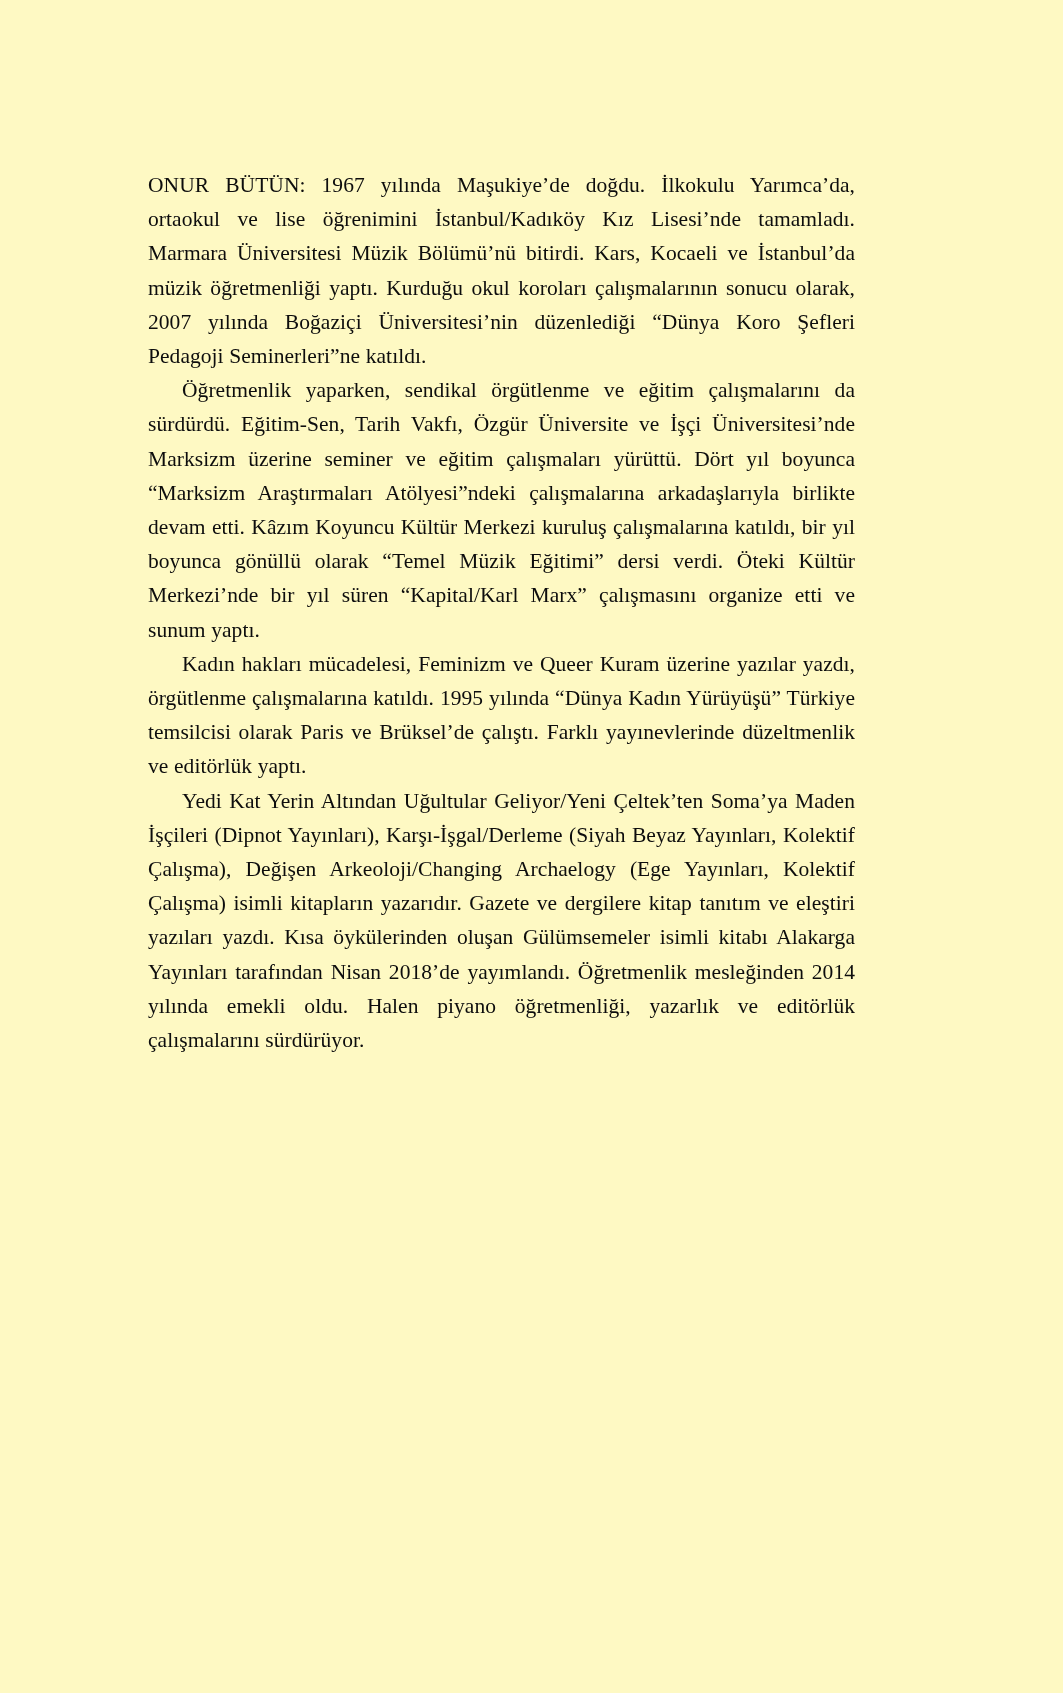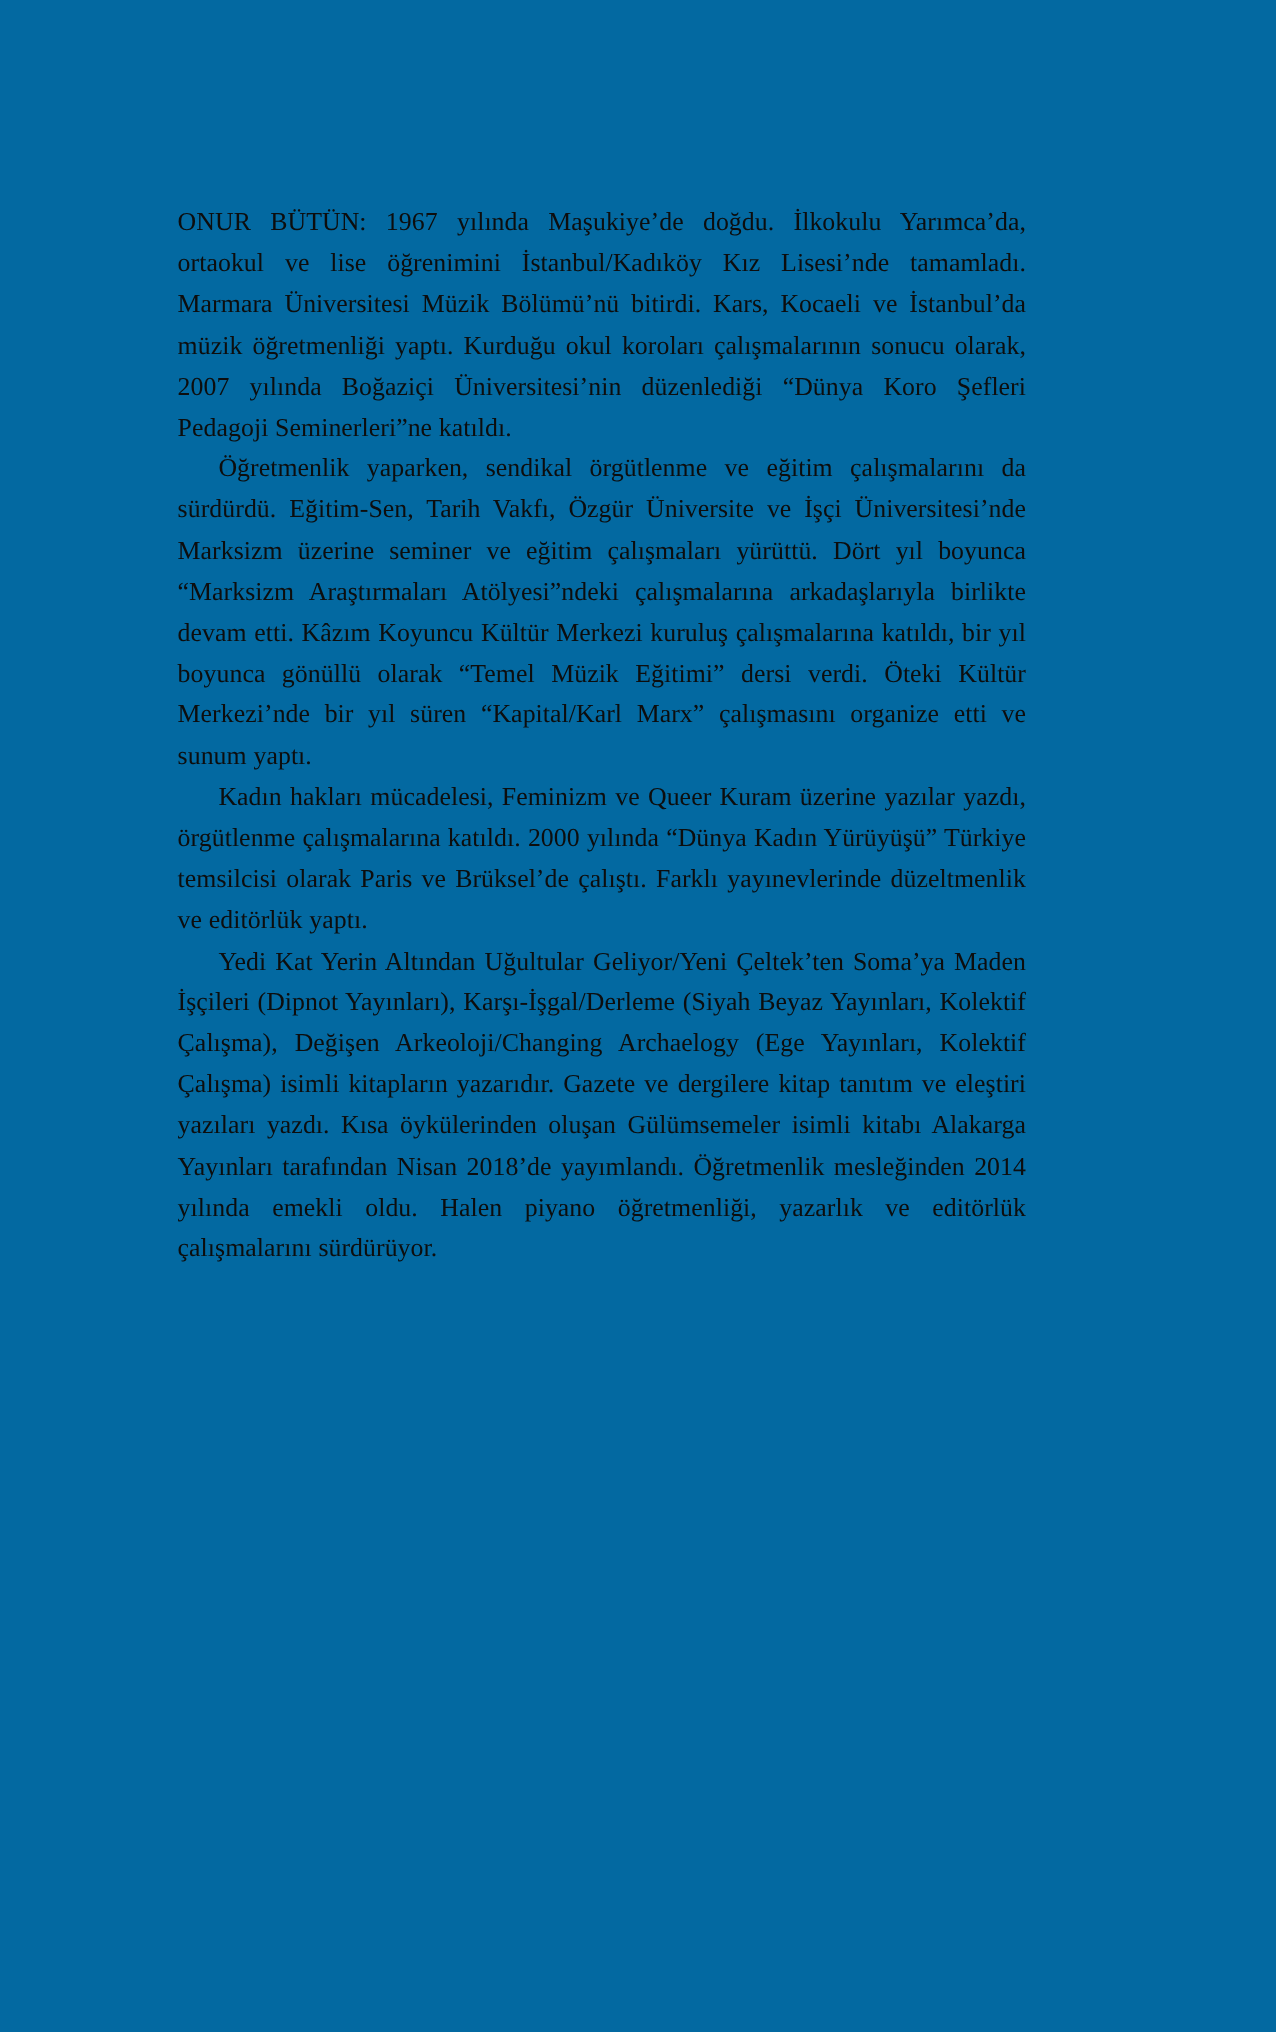--- a/index.html
+++ b/index.html
@@ -10,21 +10,21 @@
   body {
     width: 1063px;
     height: 1693px;
     font-family: "Liberation Serif", serif;
     color: #0d0d0d;
   }
   .page {
     position: relative;
     width: 1063px;
     height: 1693px;
-    background: #0369a1;
+    background: #fef9c3;
     overflow: hidden;
   }
   .text-block {
     position: absolute;
     left: 148px;
     top: 168px;
     width: 707px;
   }
   p {
     margin: 0;
@@ -41,16 +41,16 @@
   .it {
   }
 </style>
 </head>
 <body>
 
 <div class="page">
   <div class="text-block">
     <p class="p1"><span>ONUR BÜTÜN: 1967 yılında Maşukiye’de doğdu. İlkokulu Yarımca’da, ortaokul ve lise öğrenimini İstanbul/Kadıköy Kız Lisesi’nde tamamladı. Marmara Üniversitesi Müzik Bölümü’nü bitirdi. Kars, Kocaeli ve İstanbul’da müzik öğretmenliği yaptı. Kurduğu okul koroları çalışmalarının sonucu olarak, 2007 yılında Boğaziçi Üniversitesi’nin düzenlediği “Dünya Koro Şefleri Pedagoji Seminerleri”ne katıldı.</span></p>
     <p class="indent p2"><span>Öğretmenlik yaparken, sendikal örgütlenme ve eğitim çalışmalarını da sürdürdü. Eğitim-Sen, Tarih Vakfı, Özgür Üniversite ve İşçi Üniversitesi’nde Marksizm üzerine seminer ve eğitim çalışmaları yürüttü. Dört yıl boyunca “Marksizm Araştırmaları Atölyesi”ndeki çalışmalarına arkadaşlarıyla birlikte devam etti. Kâzım Koyuncu Kültür Merkezi kuruluş çalışmalarına katıldı, bir yıl boyunca gönüllü olarak “Temel Müzik Eğitimi” dersi verdi. Öteki Kültür Merkezi’nde bir yıl süren </span><span class="it">“Kapital/Karl Marx”</span><span> çalışmasını organize etti ve sunum yaptı.</span></p>
-    <p class="indent p3"><span>Kadın hakları mücadelesi, Feminizm ve Queer Kuram üzerine yazılar yazdı, örgütlenme çalışmalarına katıldı. 2000 yılında “Dünya Kadın Yürüyüşü” Türkiye temsilcisi olarak Paris ve Brüksel’de çalıştı. Farklı yayınevlerinde düzeltmenlik ve editörlük yaptı.</span></p>
+    <p class="indent p3"><span>Kadın hakları mücadelesi, Feminizm ve Queer Kuram üzerine yazılar yazdı, örgütlenme çalışmalarına katıldı. 1995 yılında “Dünya Kadın Yürüyüşü” Türkiye temsilcisi olarak Paris ve Brüksel’de çalıştı. Farklı yayınevlerinde düzeltmenlik ve editörlük yaptı.</span></p>
     <p class="indent p4"><span class="it">Yedi Kat Yerin Altından Uğultular Geliyor/Yeni Çeltek’ten Soma’ya Maden İşçileri</span><span> (Dipnot Yayınları), </span><span class="it">Karşı-İşgal</span><span>/Derleme (Siyah Beyaz Yayınları, Kolektif Çalışma), </span><span class="it">Değişen Arkeoloji/Changing Archaelogy</span><span> (Ege Yayınları, Kolektif Çalışma) isimli kitapların yazarıdır. Gazete ve dergilere kitap tanıtım ve eleştiri yazıları yazdı. Kısa öykülerinden oluşan </span><span class="it">Gülümsemeler</span><span> isimli kitabı Alakarga Yayınları tarafından Nisan 2018’de yayımlandı. Öğretmenlik mesleğinden 2014 yılında emekli oldu. Halen piyano öğretmenliği, yazarlık ve editörlük çalışmalarını sürdürüyor.</span></p>
   </div>
 </div>
 
 </body></html>

